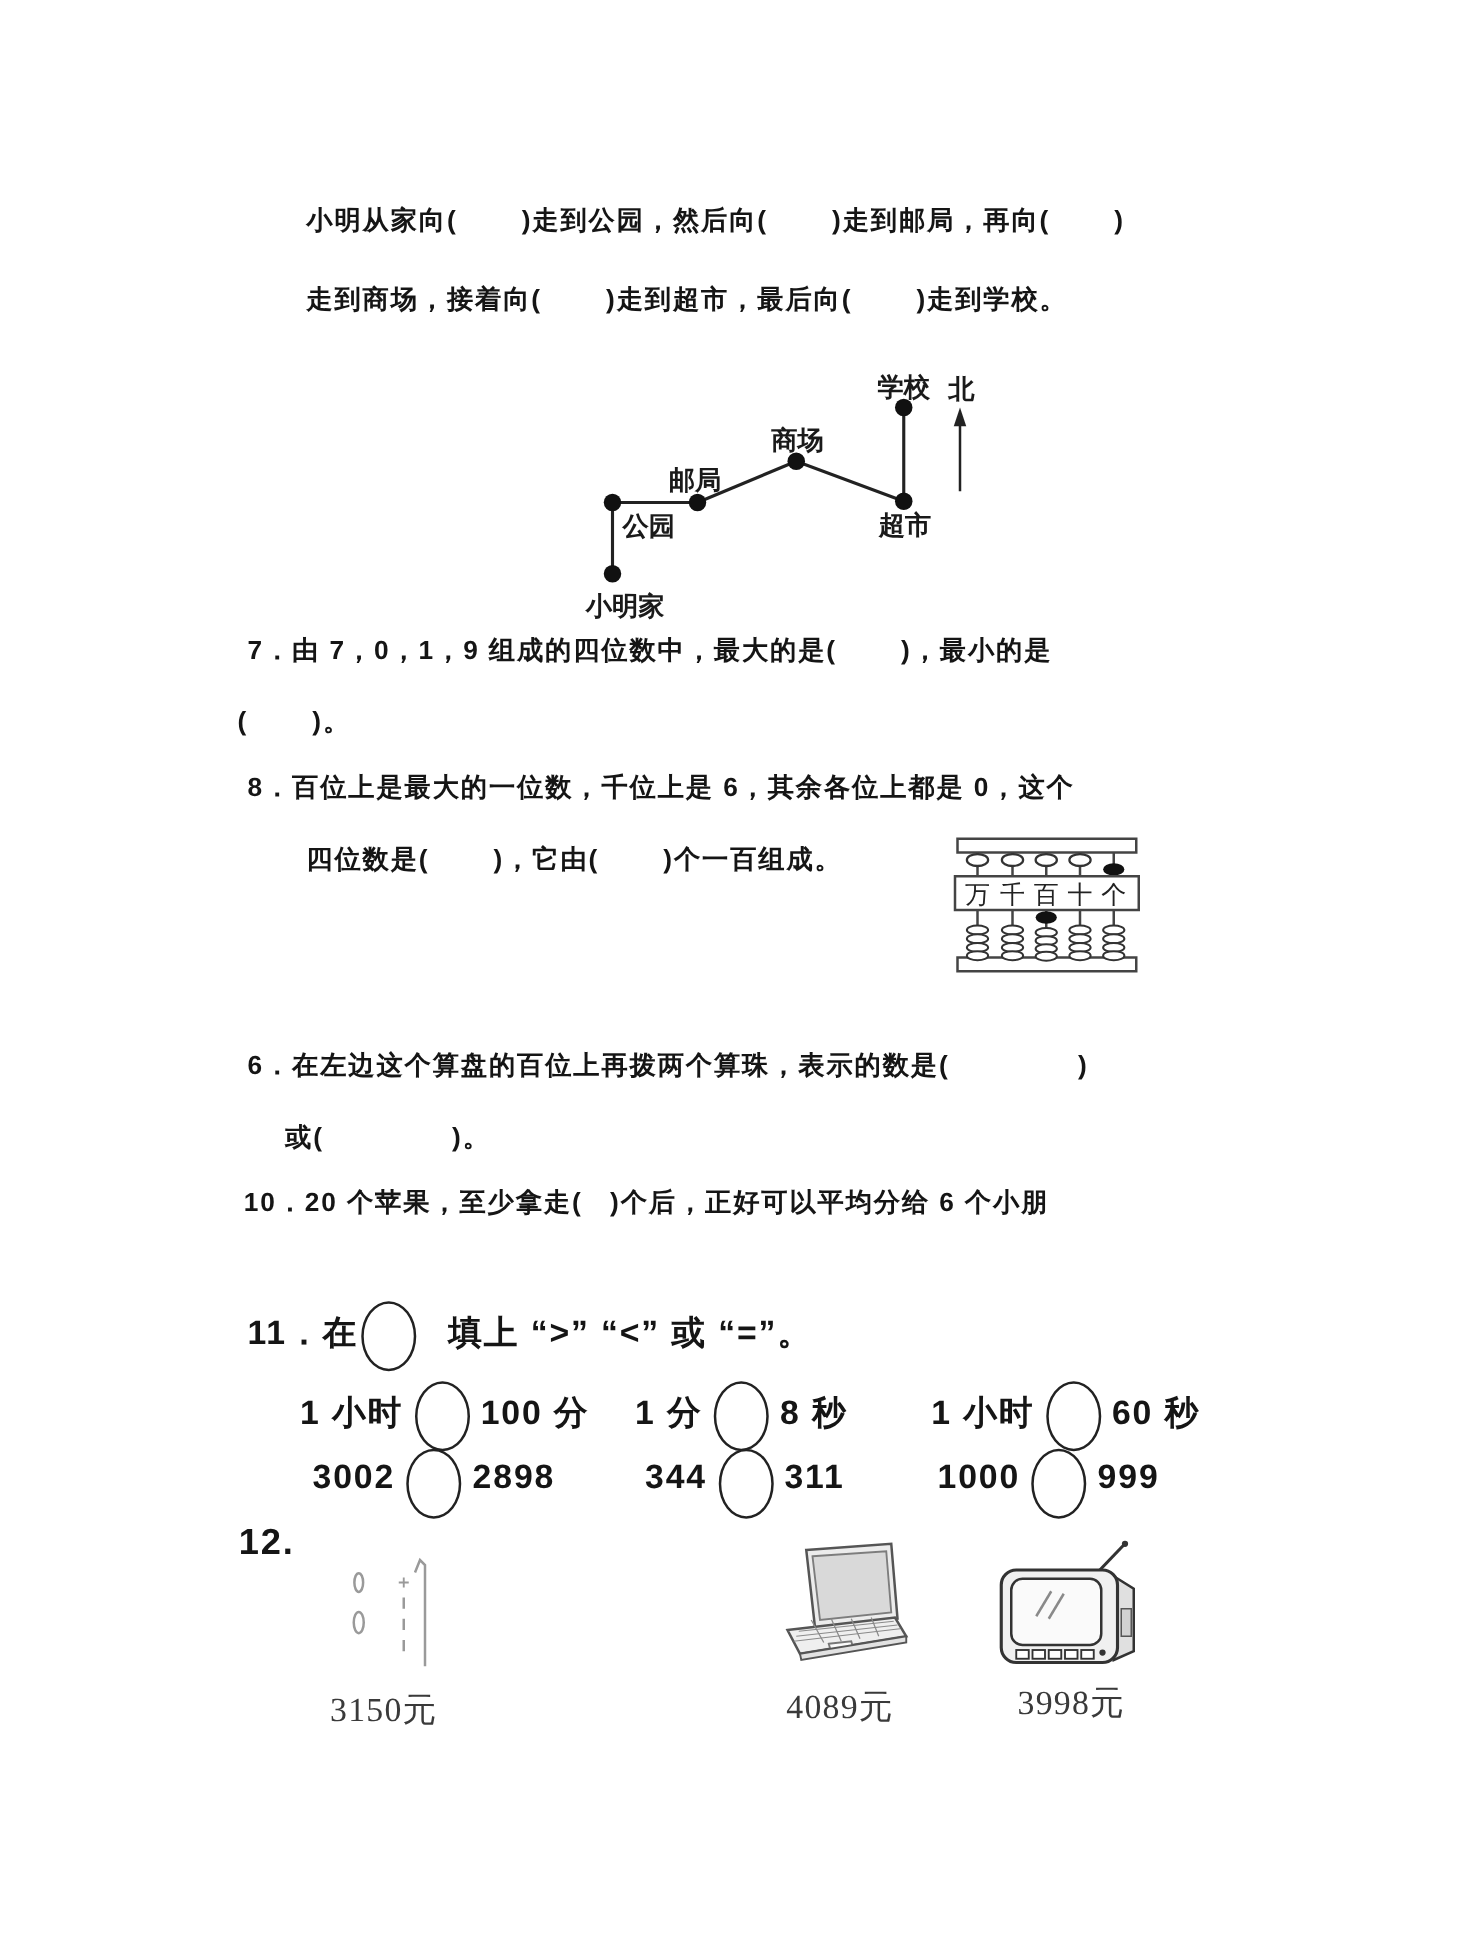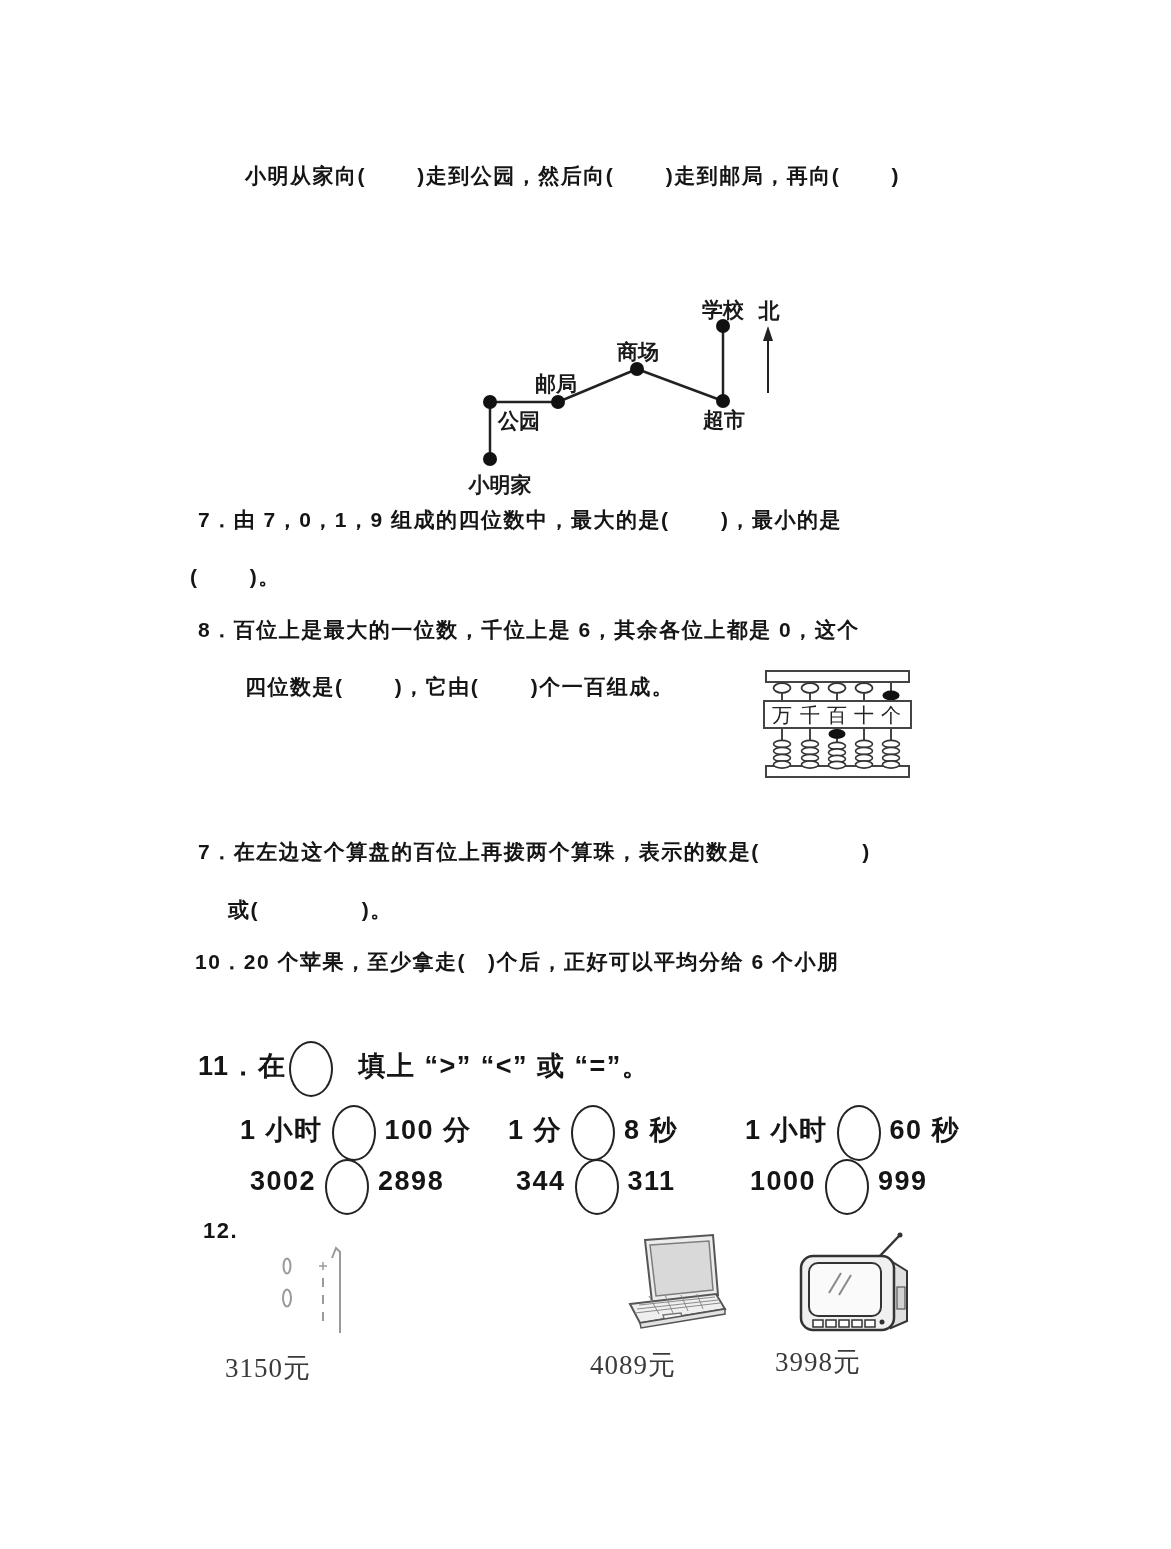--- a/index.html
+++ b/index.html
@@ -15,33 +15,34 @@
   .maplabel{font-size:21px;font-weight:700;fill:#1a1a1a;font-family:"Liberation Sans",sans-serif;}
   .abacus-char{font-size:20px;fill:#222;font-family:"Liberation Serif",serif;}
   .cmp-row{position:absolute;height:56px;}
   .cmp-group{position:absolute;display:flex;align-items:flex-start;}
   .cmp-text{font-size:27px;font-weight:700;letter-spacing:1.5px;white-space:pre;}
   .circle-blank{
     width:40px;height:52px;border:2.5px solid #222;border-radius:50%;
     margin:0 9px;transform:translateY(-7px);flex:0 0 auto;background:#fff;
   }
   .q11-head{position:absolute;left:198px;top:1048px;display:flex;align-items:flex-start;}
-  .q12-item{position:absolute;width:164px;}
+  .q12-item{position:absolute;width:164px;text-align:center;}
   .q12-imgbox{height:106px;display:flex;align-items:center;justify-content:center;}
   .price{
     margin-top:10px;font-family:"Liberation Serif",serif;font-size:27px;
     color:#3a3a3a;letter-spacing:1px;
   }
 </style>
 </head>
 <body>
 
 <div class="page">
 
   <div class="line" style="left:245px;top:162px">小明从家向(       )走到公园，然后向(       )走到邮局，再向(       )</div>
+  <div class="line" style="left:245px;top:225px">走到商场，接着向(       )走到超市，最后向(       )走到学校。</div>
 
   <svg class="abs" style="left:430px;top:288px" width="360" height="212" viewBox="430 288 360 212">
     <g stroke="#222" stroke-width="2.5">
       <line x1="490" y1="459" x2="490" y2="402"></line>
       <line x1="490" y1="402" x2="558" y2="402"></line>
       <line x1="558" y1="402" x2="637" y2="369"></line>
       <line x1="637" y1="369" x2="723" y2="401"></line>
       <line x1="723" y1="401" x2="723" y2="326"></line>
     </g>
     <g>
@@ -123,21 +124,21 @@
           <ellipse cx="864" cy="758" rx="8.5" ry="3.6"></ellipse>
           <ellipse cx="864" cy="764.5" rx="8.5" ry="3.6"></ellipse>
         <ellipse cx="891" cy="744" rx="8.5" ry="3.6"></ellipse>
           <ellipse cx="891" cy="751" rx="8.5" ry="3.6"></ellipse>
           <ellipse cx="891" cy="758" rx="8.5" ry="3.6"></ellipse>
           <ellipse cx="891" cy="764.5" rx="8.5" ry="3.6"></ellipse>
       </g>
     </g>
   </svg>
 
-  <div class="line" style="left:198px;top:838px">7．在左边这个算盘的百位上再拨两个算珠，表示的数是(              )</div>
+  <div class="line" style="left:198px;top:838px">6．在左边这个算盘的百位上再拨两个算珠，表示的数是(              )</div>
   <div class="line" style="left:228px;top:896px">或(              )。</div>
 
   <div class="line" style="left:195px;top:948px">10．20 个苹果，至少拿走(   )个后，正好可以平均分给 6 个小朋</div>
 
   <div class="q11-head">
     <span class="cmp-text">11．在</span>
     <span class="circle-blank" style="margin:0 26px 0 2px"></span>
     <span class="cmp-text">填上 “&gt;” “&lt;” 或 “=”。</span>
   </div>
 
@@ -170,21 +171,21 @@
       <span class="circle-blank"></span>
       <span class="cmp-text">311</span>
     </div>
     <div class="cmp-group" style="left:750px">
       <span class="cmp-text">1000</span>
       <span class="circle-blank"></span>
       <span class="cmp-text">999</span>
     </div>
   </div>
 
-  <div class="line" style="left:203px;top:1218px;font-size:22px">12.</div>
+  <div class="line" style="left:191px;top:1218px;font-size:29px">12.</div>
 
   <div class="q12-item" style="left:225px;top:1234px">
     <div class="q12-imgbox">
       <svg width="90" height="102" viewBox="0 0 90 102">
         <g stroke="#9a9a9a" stroke-width="2" fill="none">
           <ellipse cx="25" cy="30" rx="3.5" ry="7.5"></ellipse>
           <ellipse cx="25" cy="62" rx="4" ry="8.5"></ellipse>
           <line x1="57" y1="30" x2="65" y2="30" stroke-width="1.5"></line>
           <line x1="61" y1="26" x2="61" y2="34" stroke-width="1.5"></line>
           <line x1="61" y1="42" x2="61" y2="88" stroke-dasharray="9 8"></line>

